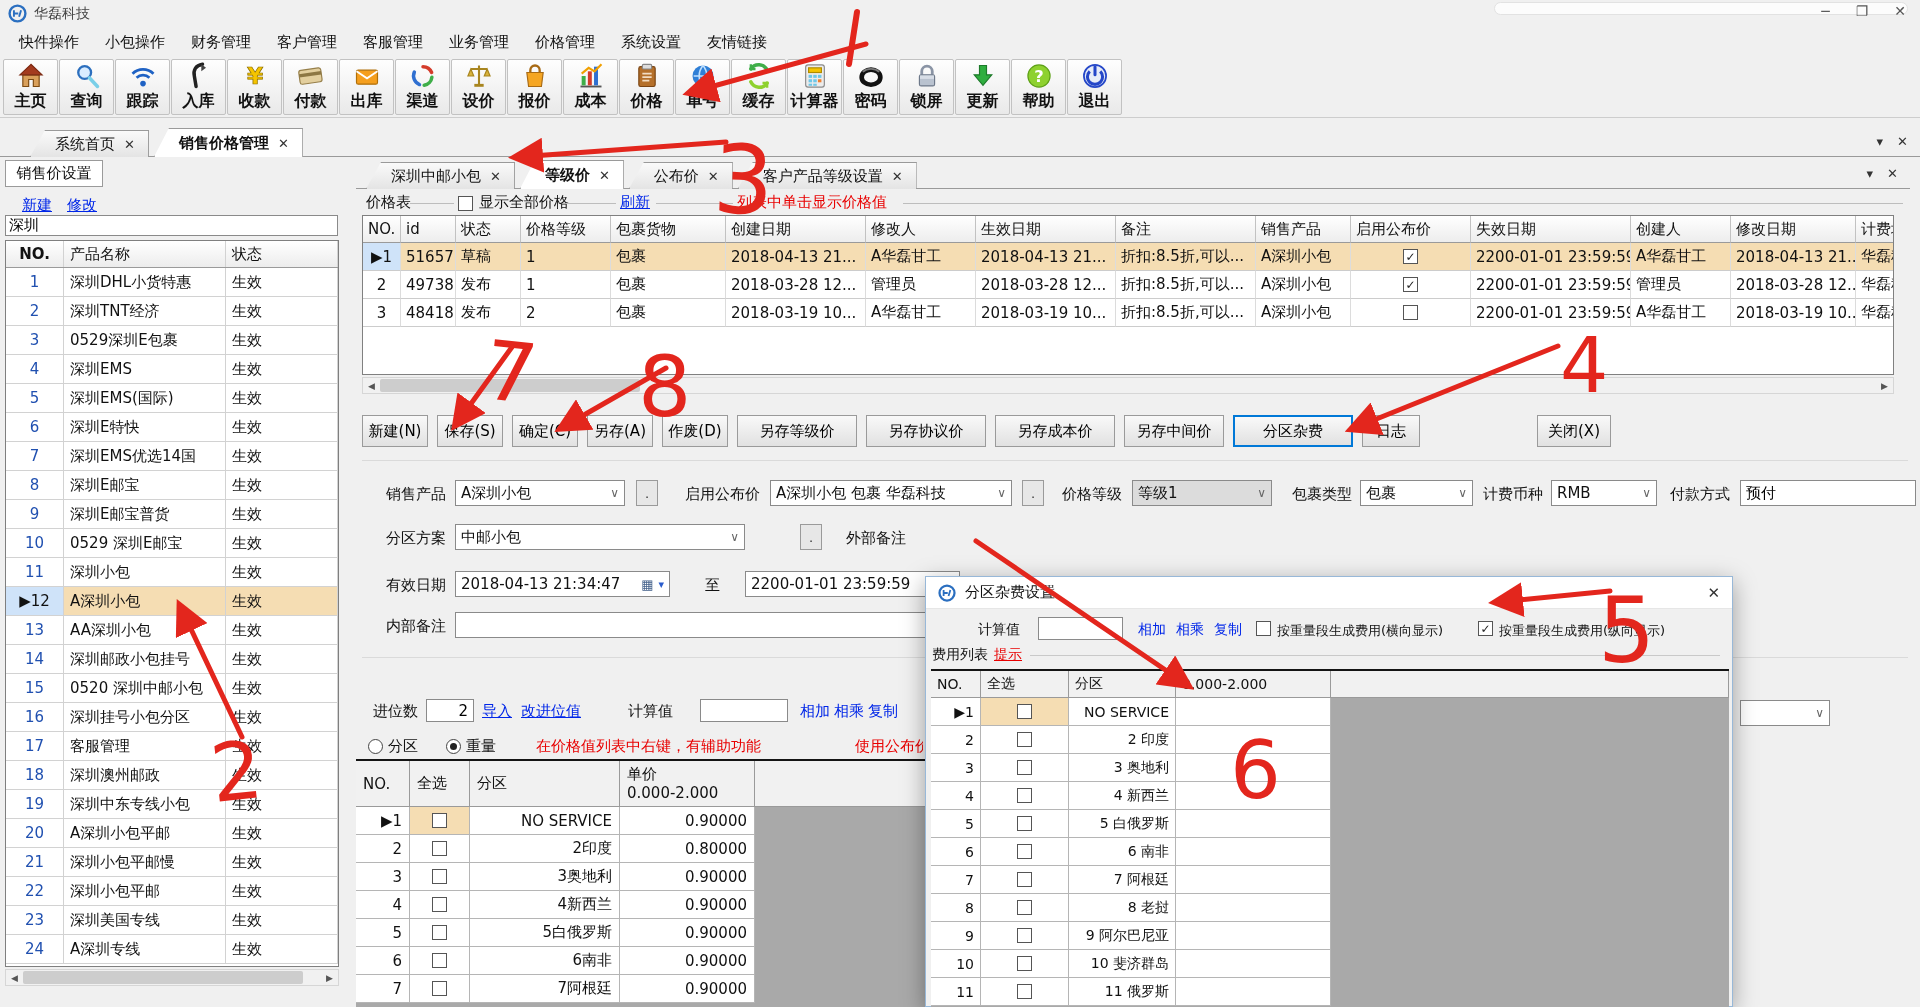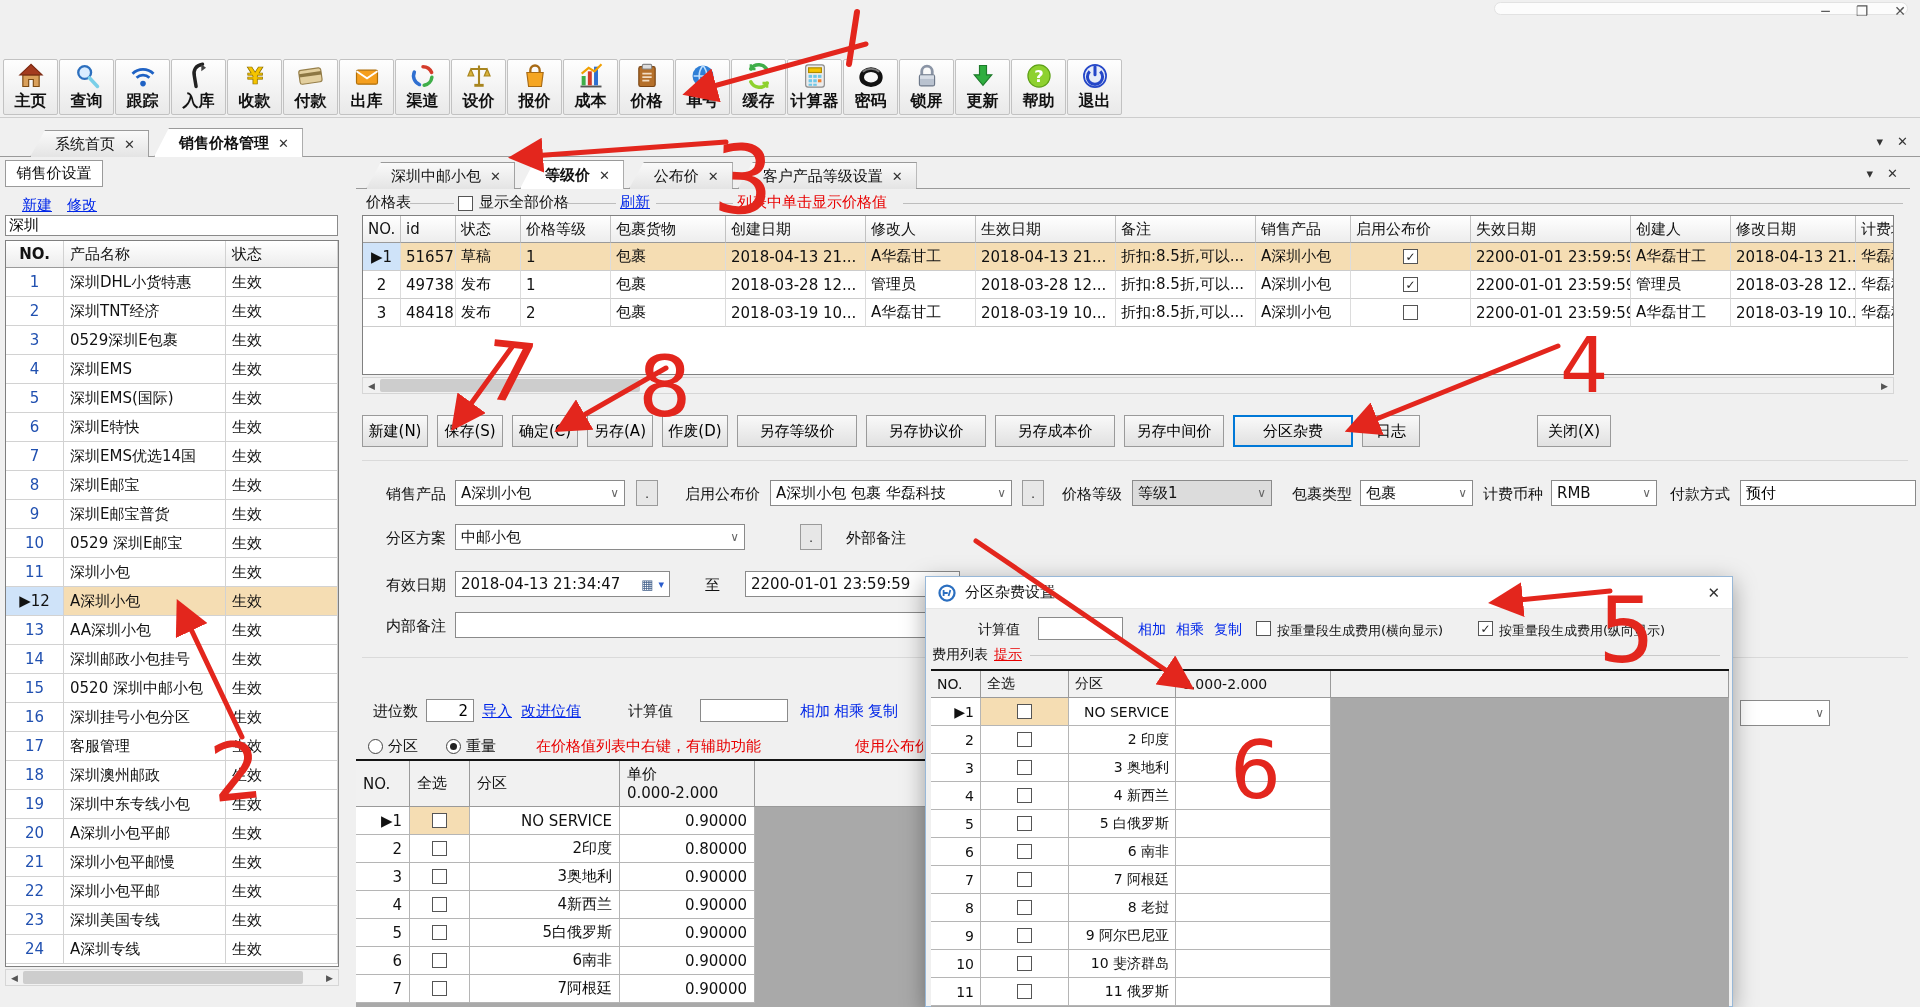--- a/index.html
+++ b/index.html
@@ -123,27 +123,47 @@
   .dcell.filler{background:transparent;border:none;flex:1;}
   .dcell.tan{background:#f5ddb3;}
   
   #anno{position:absolute;left:0;top:0;z-index:90;pointer-events:none;}
 </style>
 </head>
 <body>
 
 <div class="win">
 
+  <div class="titlebar">
+    <span class="logo">
+      <svg viewBox="0 0 24 24">
+          <circle cx="12" cy="12" r="10" fill="none" stroke="#2b6fc0" stroke-width="3"></circle>
+          <path d="M7.5 16V8m0 4h5.5m3.5-4-2.5 8" stroke="#2b6fc0" stroke-width="2.4" fill="none"></path>
+        </svg>
+    </span>
+    <span class="ttl">华磊科技</span>
+  </div>
   <div class="pill"></div>
   <div class="winbtns">
     <span>─</span>
     <span>❐</span>
     <span>✕</span>
   </div>
 
+  <div class="menubar" id="menubar">
+      <div class="menu-item">快件操作</div>
+      <div class="menu-item">小包操作</div>
+      <div class="menu-item">财务管理</div>
+      <div class="menu-item">客户管理</div>
+      <div class="menu-item">客服管理</div>
+      <div class="menu-item">业务管理</div>
+      <div class="menu-item">价格管理</div>
+      <div class="menu-item">系统设置</div>
+      <div class="menu-item">友情链接</div>
+    </div>
   <div class="toolbar" id="toolbar">
       <div class="tb-btn">
         <span class="tb-ic"><svg viewBox="0 0 24 24">
             <path d="M5 11h14v10h-5v-6h-4v6H5z" fill="#d9a05b" stroke="#7c4a12"></path>
             <path d="M12 2 2.5 11h19z" fill="#a33b1f" stroke="#7c2a12"></path>
           </svg></span>
         <span class="tb-lb">主页</span>
       </div>
       <div class="tb-btn">
         <span class="tb-ic"><svg viewBox="0 0 24 24">

